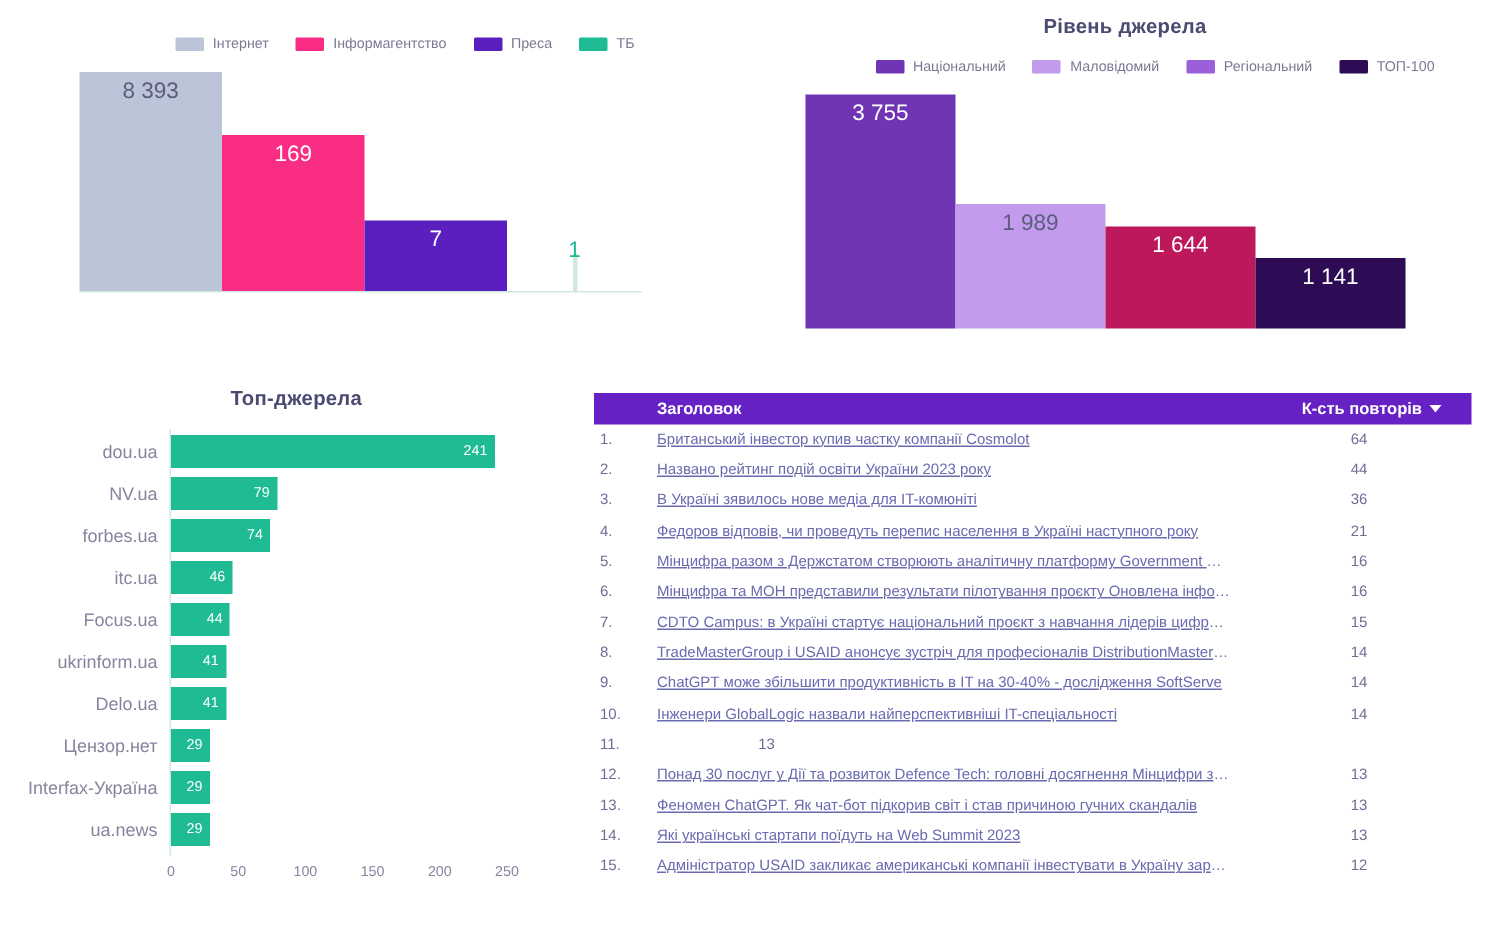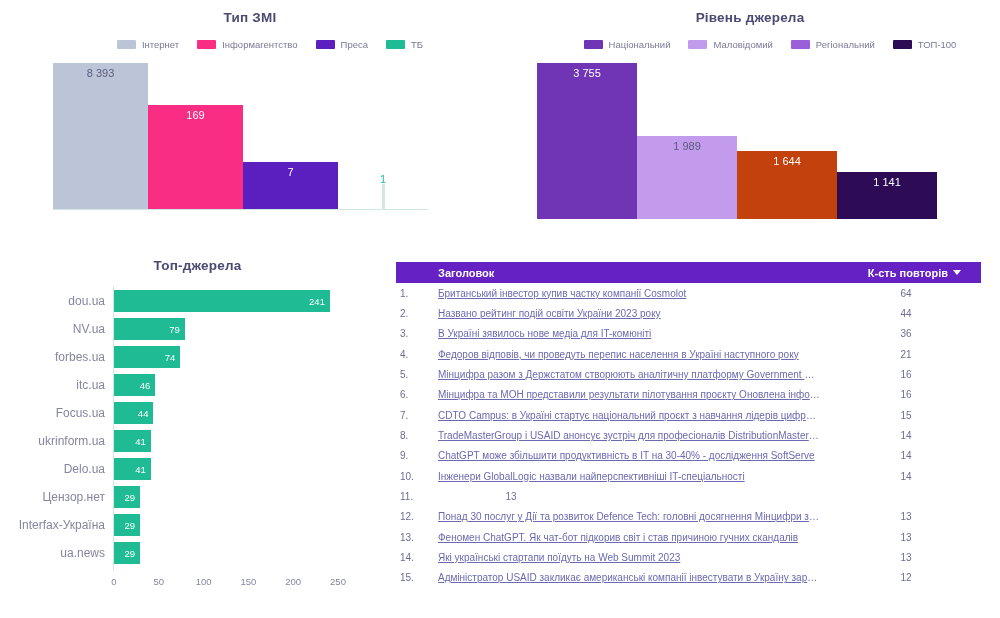--- a/index.html
+++ b/index.html
@@ -40,21 +40,21 @@
     display: flex;
     align-items: flex-end;
     border-bottom: 1px solid #cfe9e2;
   }
   .vbar-wrap { position: relative; height: 100%; display: flex; align-items: flex-end; }
   .vbar { position: relative; width: 100%; }
   .vbar-label {
     position: absolute;
     top: 4px; left: 0; right: 0;
     text-align: center;
-    font-size: 11px;
+    font-size: 15px;
     color: #ffffff;
     white-space: nowrap;
   }
   .vbar-label.dark { color: #5c5c7d; }
 
   
   .hchart { position: relative; }
   .hrow {
     position: absolute;
     display: flex;
@@ -142,21 +142,20 @@
     padding-right: 10px;
   }
   .td-count { width: 150px; text-align: center; color: #6d6d95; }
 </style>
 </head>
 <body>
 
 <div class="page">
 
   <div class="panel" style="left:0;top:10px;width:500px;">
-    <div class="panel-title">Тип ЗМІ</div>
     <div class="legend">
       <div class="legend-item">
         <span class="legend-swatch" style="background:#bcc4d8"></span>
         <span class="legend-label">Інтернет</span>
       </div>
       <div class="legend-item">
         <span class="legend-swatch" style="background:#f92d84"></span>
         <span class="legend-label">Інформагентство</span>
       </div>
       <div class="legend-item">
@@ -219,21 +218,21 @@
         <div class="vbar" style="height:100%;background:#6f35b5;">
           <span class="vbar-label">3 755</span>
         </div>
       </div>
       <div class="vbar-wrap" style="width:100px;">
         <div class="vbar" style="height:53%;background:#c29bec;">
           <span class="vbar-label dark">1 989</span>
         </div>
       </div>
       <div class="vbar-wrap" style="width:100px;">
-        <div class="vbar" style="height:43.8%;background:#c2410c;margin-top:24px;">
+        <div class="vbar" style="height:43.8%;background:#be185d;margin-top:24px;">
           <span class="vbar-label">1 644</span>
         </div>
       </div>
       <div class="vbar-wrap" style="width:100px;">
         <div class="vbar" style="height:30.4%;background:#2d0b55;">
           <span class="vbar-label">1 141</span>
         </div>
       </div>
     </div>
   </div>

